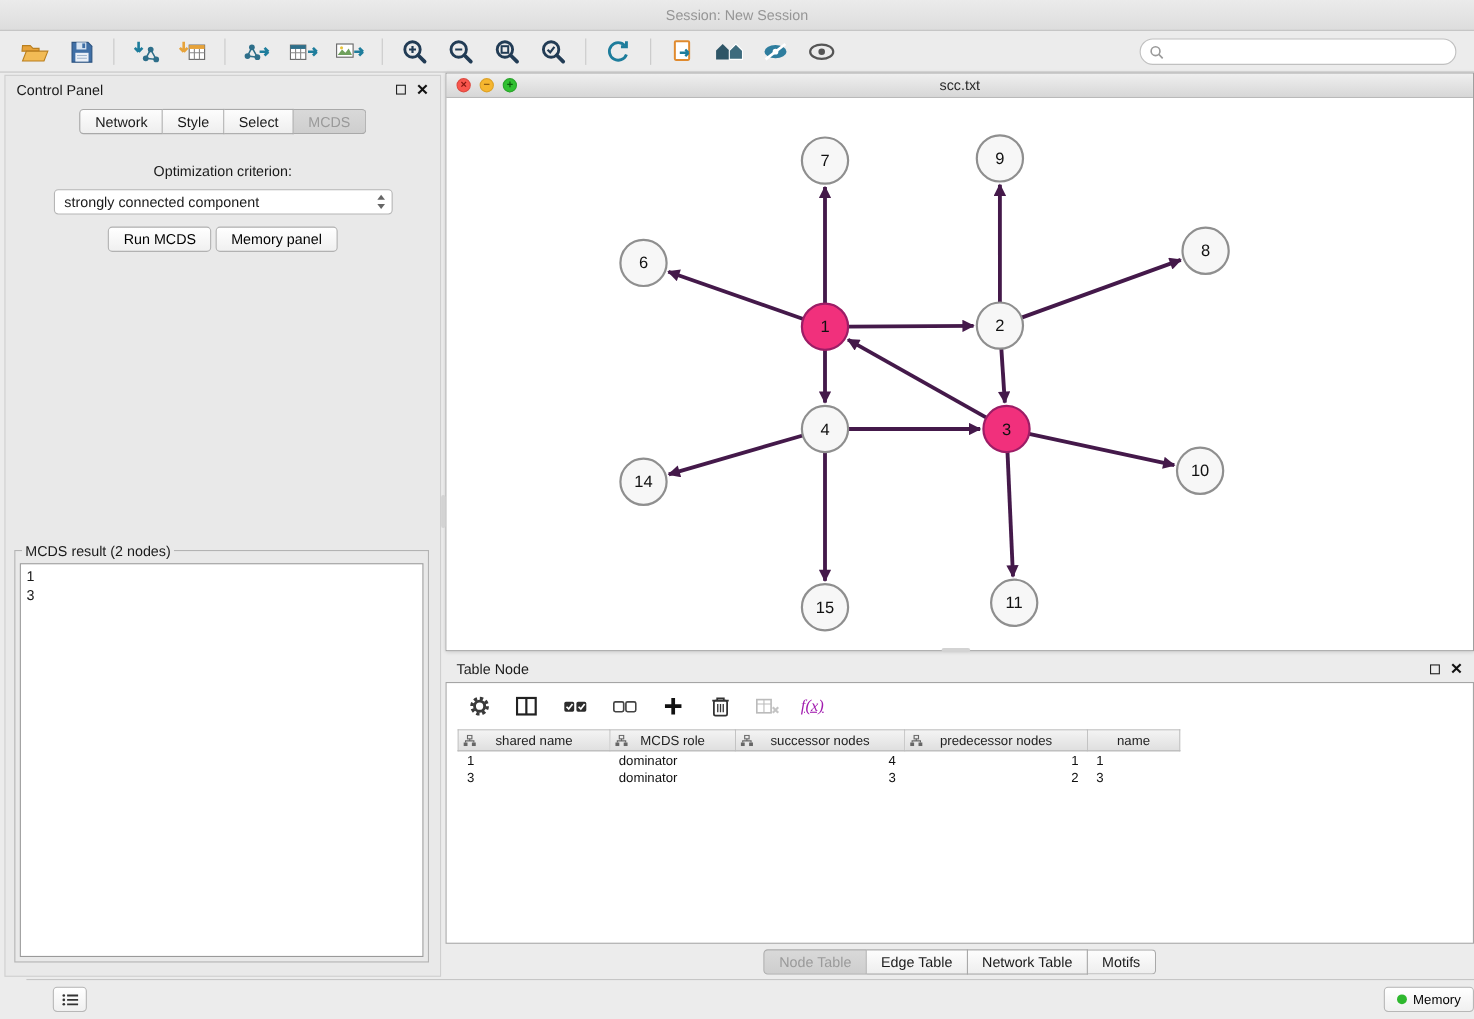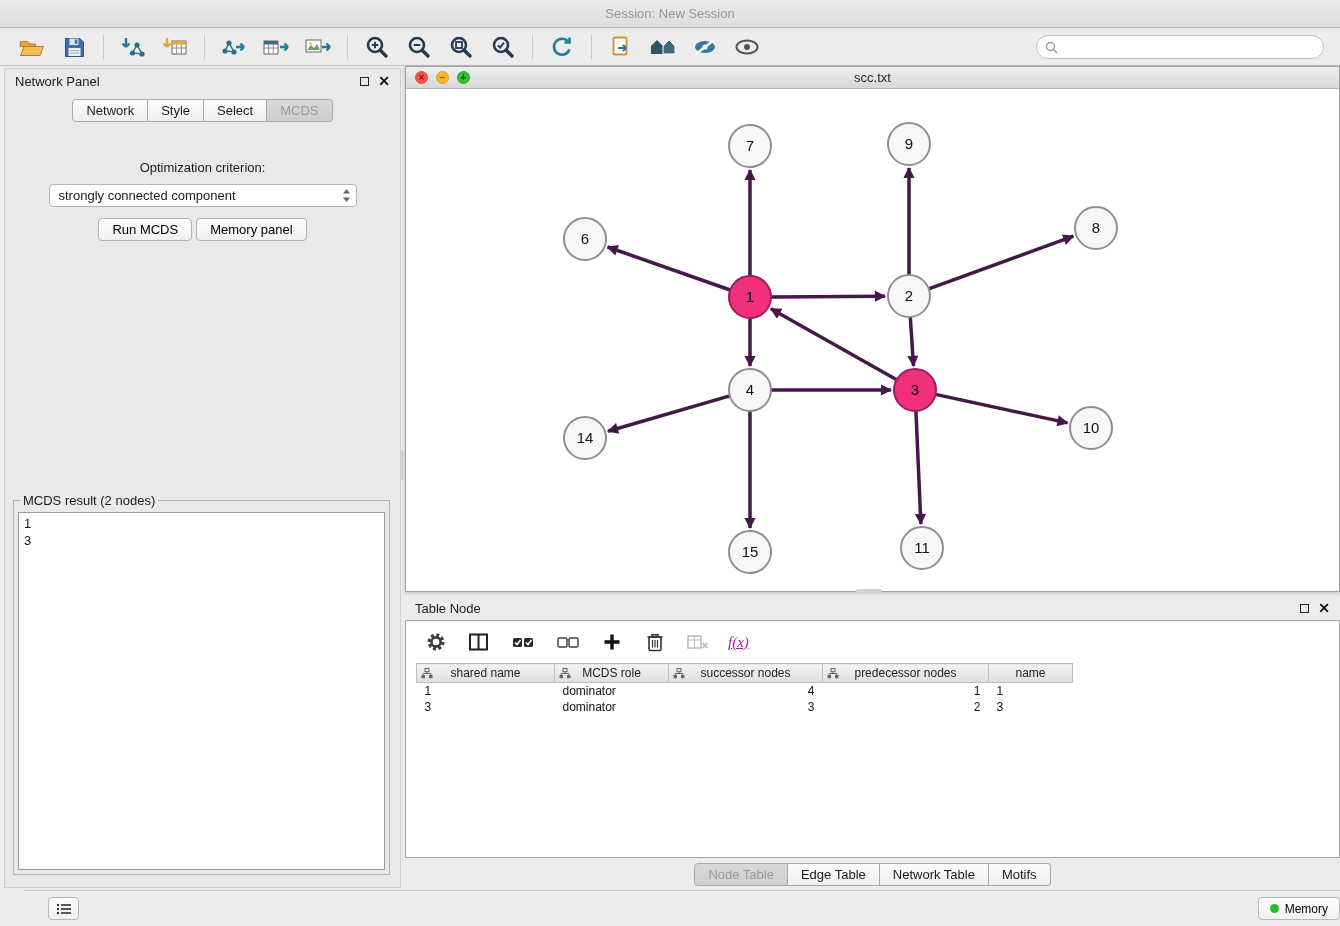--- a/index.html
+++ b/index.html
@@ -24,21 +24,21 @@
   .panel-title{flex:1;font-size:13px;color:#1a1a1a;}
   .win-icons{display:flex;gap:9px;align-items:center;}
   .float-icon{width:9px;height:9px;border:1.5px solid #222;display:inline-block;}
   .close-icon{font-weight:bold;font-size:14px;color:#111;line-height:12px;}
   .segtabs{display:flex;justify-content:center;}
   .seg{border:1px solid #a9a9a9;border-left:none;background:linear-gradient(#fdfdfd,#eeeeee);padding:3px 13px;font-size:13px;color:#1a1a1a;}
   .seg:first-child{border-left:1px solid #a9a9a9;border-radius:4px 0 0 4px;}
   .seg:last-child{border-radius:0 4px 4px 0;}
   .seg.pressed{background:linear-gradient(#d9d9d9,#cecece);color:#9a9a9a;}
   .cp-tabs{margin-top:6px;}
-  .opt-label{text-align:center;margin-top:38px;font-size:13px;}
+  .opt-label{text-align:center;margin-top:26px;font-size:13px;}
   .dropdown{width:308px;height:23px;margin:9px auto 0;background:#fff;border:1px solid #b5b5b5;border-radius:4px;display:flex;align-items:center;padding:0 5px 0 9px;font-size:13px;}
   .dropdown .dd-label{flex:1;}
   .btn-row{display:flex;justify-content:center;gap:4px;margin-top:11px;}
   .mac-btn{background:linear-gradient(#ffffff,#f0f0f0);border:1px solid #b2b2b2;border-radius:4px;padding:3px 13px;font-size:13px;font-family:"Liberation Sans",sans-serif;cursor:default;}
   .mcds-fieldset{position:absolute;left:8px;top:424px;width:377px;height:382px;border:1px solid #b3b3b3;padding:4px;background:#e9e9e9;}
   .mcds-fieldset legend{font-size:13px;padding:0 3px;margin-left:2px;}
   .result-box{width:100%;height:100%;background:#fff;border:1px solid #9a9a9a;padding:2px 5px;font-size:13px;white-space:pre;overflow:auto;line-height:17px;}
 
   
   .network-window{position:absolute;left:405px;top:66px;width:935px;height:526px;border:1px solid #9f9f9f;background:#fff;box-shadow:0 1px 4px rgba(0,0,0,0.18);}
@@ -214,21 +214,21 @@
       <svg width="13" height="13" viewBox="0 0 13 13">
           <circle cx="5.5" cy="5.5" r="4" fill="none" stroke="#9a9a9a" stroke-width="1.5"></circle>
           <line x1="8.5" y1="8.5" x2="12" y2="12" stroke="#9a9a9a" stroke-width="1.5"></line>
         </svg>
       <input type="text" placeholder="" style="">
     </div>
   </div>
 
   <div class="control-panel">
     <div class="panel-header">
-      <span class="panel-title">Network Panel</span>
+      <span class="panel-title">Control Panel</span>
       <span class="win-icons">
         <span class="float-icon"></span>
         <span class="close-icon">✕</span>
       </span>
     </div>
     <div class="segtabs cp-tabs">
       <button class="seg">Network</button>
       <button class="seg">Style</button>
       <button class="seg">Select</button>
       <button class="seg pressed">MCDS</button>

